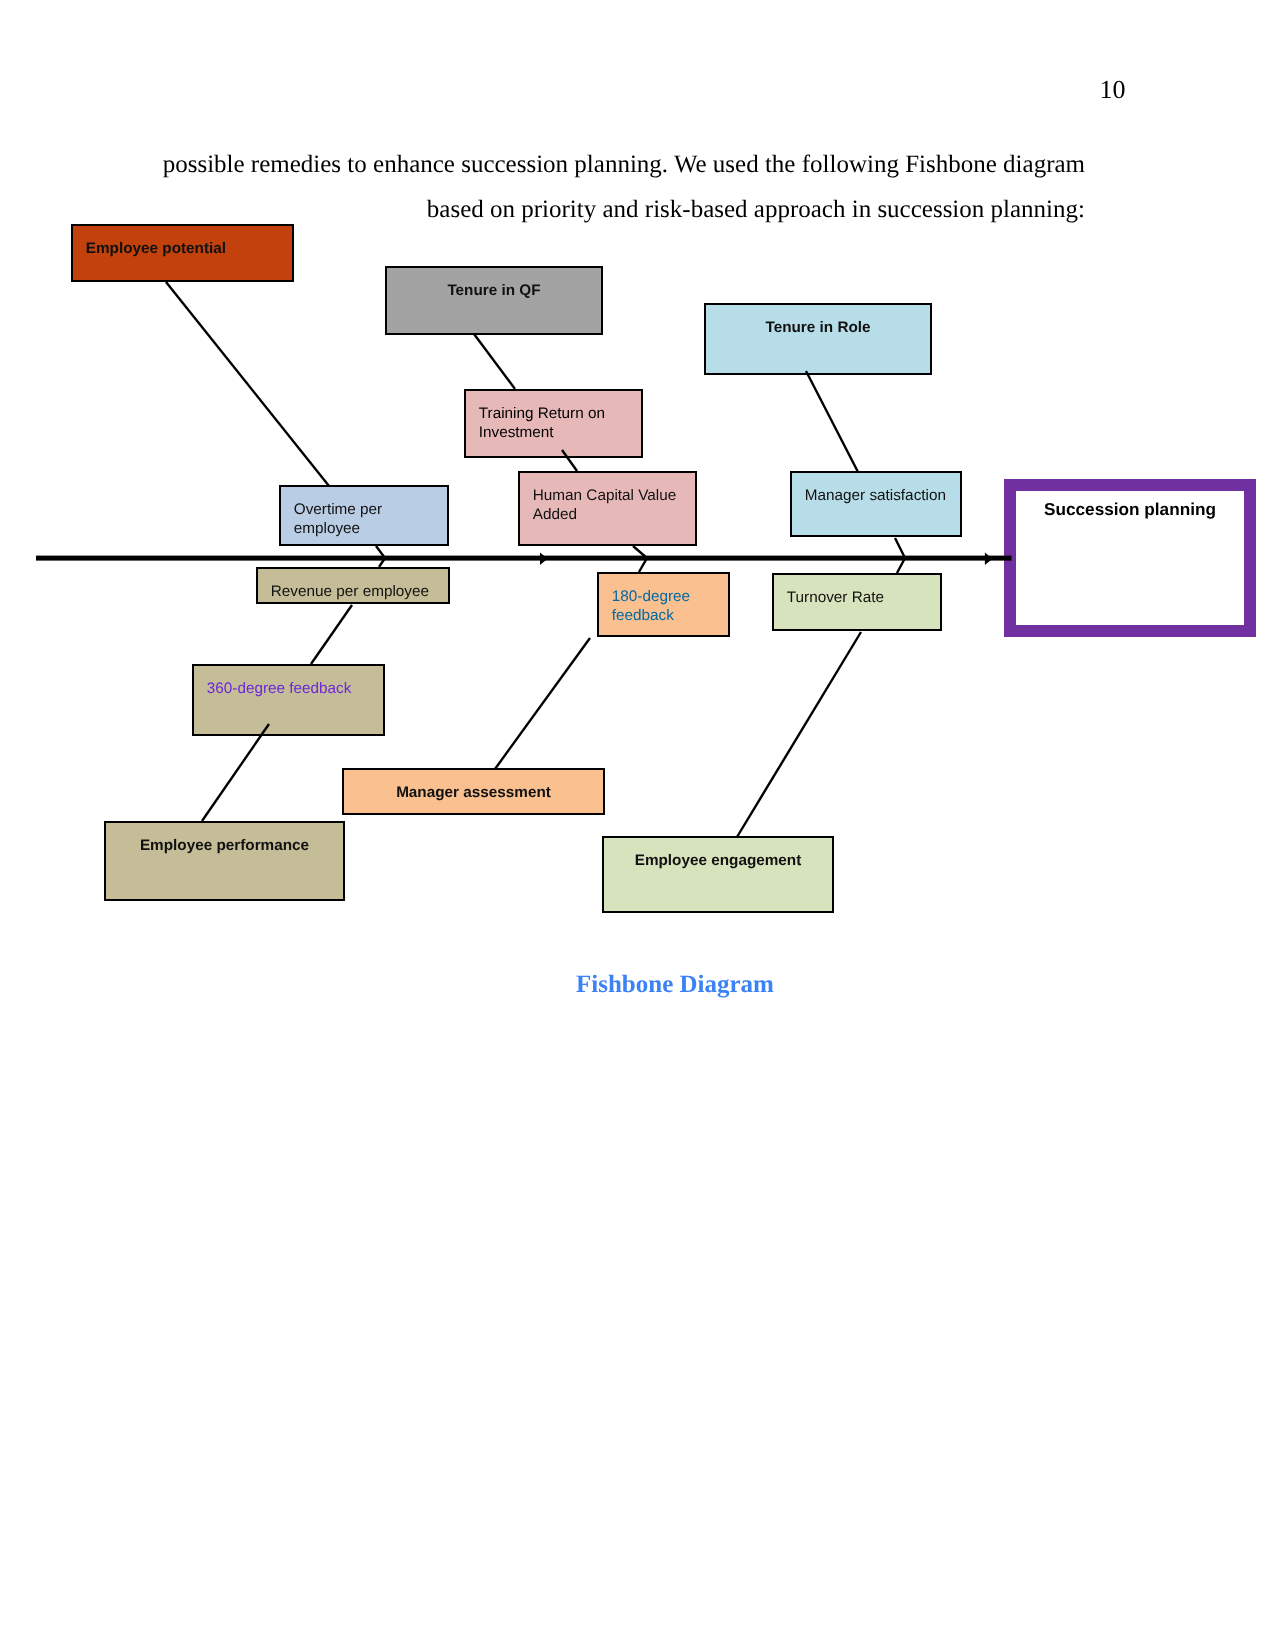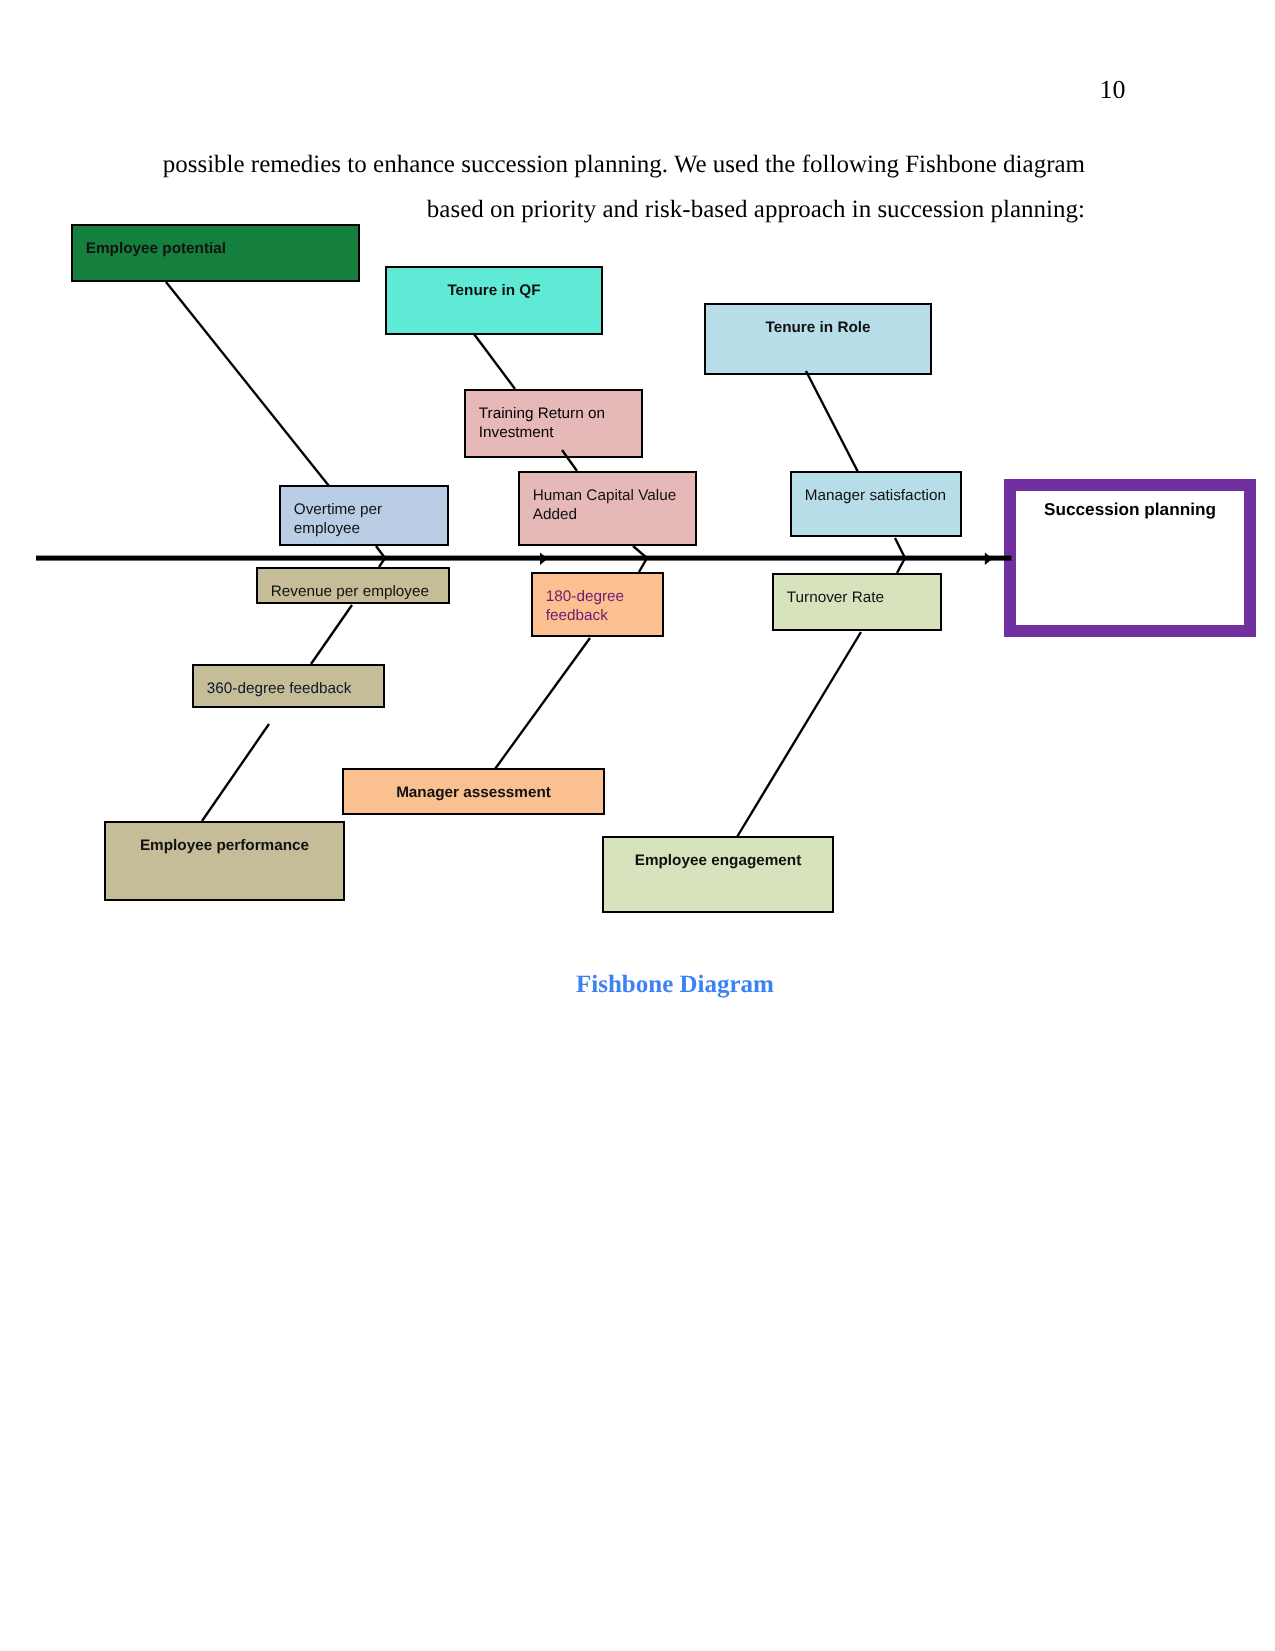--- a/index.html
+++ b/index.html
@@ -40,51 +40,51 @@
         <polyline points="633,546 647,558 639,572" fill="none" stroke="#000" stroke-width="2.4"></polyline>
         <polyline points="895,538 905,558 897,573" fill="none" stroke="#000" stroke-width="2.4"></polyline>
         <polyline points="352,605 311,664" fill="none" stroke="#000" stroke-width="2.4"></polyline>
         <polyline points="590,638 495,769" fill="none" stroke="#000" stroke-width="2.4"></polyline>
         <polyline points="861,632 737,837" fill="none" stroke="#000" stroke-width="2.4"></polyline>
         <polyline points="269,724 202,821" fill="none" stroke="#000" stroke-width="2.4"></polyline>
         <rect x="36" y="555.6" width="975.5" height="5" fill="#000000"></rect>
         <polygon points="540,552.5500000000001 547.6,558.8000000000001 540,565.0500000000001" fill="#000000"></polygon>
         <polygon points="984.9,552.5500000000001 992.5,558.8000000000001 984.9,565.0500000000001" fill="#000000"></polygon>
       </svg>
-      <div class="node bold" style="left: 71px; top: 224px; width: 289px; height: 58px; background: #15803d; color: rgb(17, 17, 17);">
+      <div class="node bold" style="left: 71px; top: 224px; width: 223px; height: 58px; background: #c2410c; color: rgb(17, 17, 17);">
         <span class="lbl">Employee potential</span>
       </div>
-      <div class="node ac bold" style="left: 385px; top: 266px; width: 218px; height: 69px; background: #5eead4; color: rgb(17, 17, 17);">
+      <div class="node ac bold" style="left: 385px; top: 266px; width: 218px; height: 69px; background: #a3a3a3; color: rgb(17, 17, 17);">
         <span class="lbl">Tenure in QF</span>
       </div>
       <div class="node ac bold" style="left: 704px; top: 303px; width: 228px; height: 72px; background: rgb(183, 221, 232); color: rgb(17, 17, 17);">
         <span class="lbl">Tenure in Role</span>
       </div>
       <div class="node" style="left: 464px; top: 389px; width: 179px; height: 69px; background: rgb(230, 185, 184); color: #000000;">
         <span class="lbl">Training Return on Investment</span>
       </div>
       <div class="node" style="left: 279px; top: 485px; width: 170px; height: 61px; background: rgb(185, 205, 229); color: rgb(17, 17, 17);">
         <span class="lbl">Overtime per employee</span>
       </div>
       <div class="node" style="left: 518px; top: 471px; width: 179px; height: 75px; background: rgb(230, 185, 184); color: rgb(17, 17, 17); padding-left: 12px;">
         <span class="lbl">Human Capital Value Added</span>
       </div>
       <div class="node" style="left: 790px; top: 471px; width: 172px; height: 66px; background: rgb(183, 221, 232); color: rgb(17, 17, 17);">
         <span class="lbl">Manager satisfaction</span>
       </div>
       <div class="node" style="left: 256px; top: 567px; width: 194px; height: 37px; background: rgb(196, 189, 151); color: rgb(17, 17, 17);">
         <span class="lbl">Revenue per employee</span>
       </div>
-      <div class="node" style="left: 531px; top: 572px; width: 133px; height: 65px; background: rgb(250, 192, 144); color: #701a75;">
+      <div class="node" style="left: 597px; top: 572px; width: 133px; height: 65px; background: rgb(250, 192, 144); color: #0369a1;">
         <span class="lbl">180-degree feedback</span>
       </div>
       <div class="node" style="left: 772px; top: 573px; width: 170px; height: 58px; background: rgb(215, 227, 188); color: rgb(17, 17, 17);">
         <span class="lbl">Turnover Rate</span>
       </div>
-      <div class="node" style="left: 192px; top: 664px; width: 193px; height: 44px; background: rgb(196, 189, 151); color: #0f172a;">
+      <div class="node" style="left: 192px; top: 664px; width: 193px; height: 72px; background: rgb(196, 189, 151); color: #6d28d9;">
         <span class="lbl">360-degree feedback</span>
       </div>
       <div class="node ac bold" style="left: 342px; top: 768px; width: 263px; height: 47px; background: rgb(250, 192, 144); color: rgb(17, 17, 17);">
         <span class="lbl">Manager assessment</span>
       </div>
       <div class="node ac bold" style="left: 72px; top: 821px; width: 241px; height: 80px; background: rgb(196, 189, 151); color: rgb(17, 17, 17); margin-left: 32px;">
         <span class="lbl">Employee performance</span>
       </div>
       <div class="node ac bold" style="left: 602px; top: 836px; width: 232px; height: 77px; background: rgb(215, 227, 188); color: rgb(17, 17, 17);">
         <span class="lbl">Employee engagement</span>

